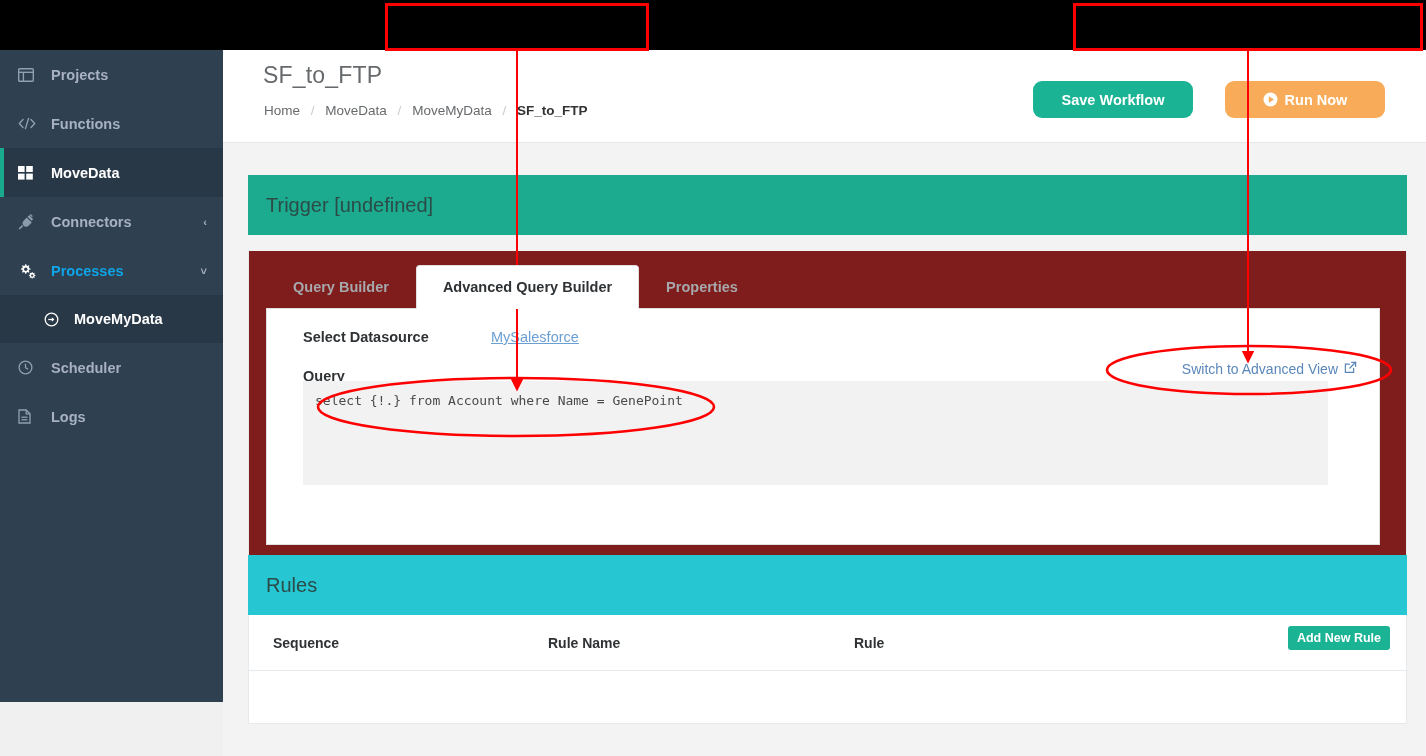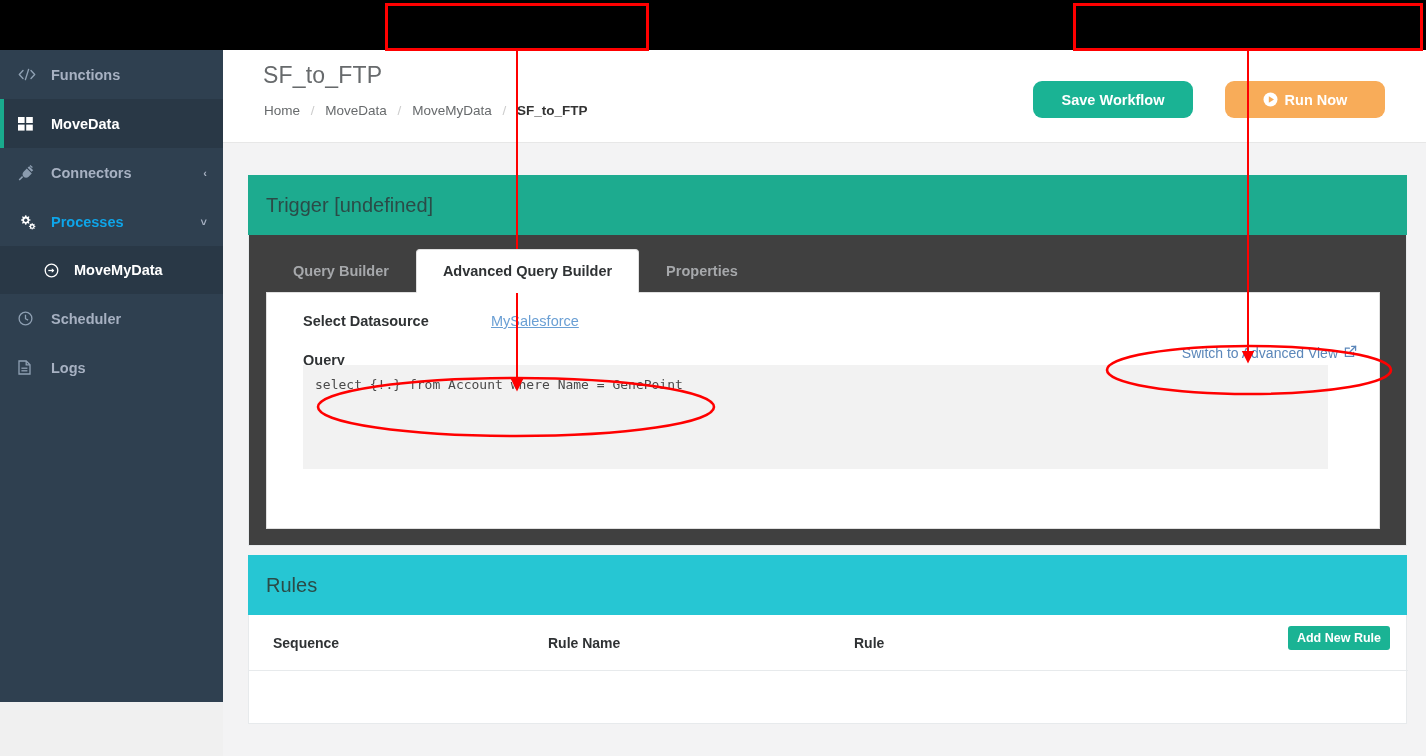--- a/index.html
+++ b/index.html
@@ -127,22 +127,22 @@
     font-size: 20px;
     color: #2b4b47;
     font-weight: normal;
   }
   .panel-head.green { background: #1dab8f; }
   .panel-head.cyan  { background: #26c6d3; }
 
   
   #trigger-panel { left: 25px; top: 32px; width: 1159px; height: 371px; border: none; background: transparent; }
   #trigger-body {
-    position: absolute; left: 0; top: 60px; width: 1159px; height: 311px;
-    background: #404040; border: 1px solid #e7eaec; border-top: none;
+    position: absolute; left: 0; top: 76px; width: 1159px; height: 311px;
+    background: #7f1d1d; border: 1px solid #e7eaec; border-top: none;
   }
   .tabs {
     position: absolute; left: 17px; top: 14px;
     display: flex; align-items: flex-end;
     height: 44px;
   }
   .tab {
     height: 44px;
     padding: 0 26px;
     display: flex; align-items: center;
@@ -242,20 +242,31 @@
 </style>
 </head>
 <body>
 
 <div id="app">
 
   <div class="top-band"></div>
 
   <nav class="sidebar">
 
+    <div class="nav-item">
+      <span class="ico">
+        <svg width="16" height="14" viewBox="0 0 16 14" fill="none" stroke="#8fa0b3" stroke-width="1.4">
+          <rect x="0.7" y="0.7" width="14.6" height="12.6" rx="1"></rect>
+          <line x1="0.7" y1="4.3" x2="15.3" y2="4.3"></line>
+          <line x1="5.4" y1="4.3" x2="5.4" y2="13.3"></line>
+        </svg>
+      </span>
+      <span>Projects</span>
+      <span class="caret"></span>
+    </div>
 
     <div class="nav-item">
       <span class="ico">
         <svg width="18" height="13" viewBox="0 0 18 13" fill="none" stroke="#8fa0b3" stroke-width="1.4" stroke-linecap="round" stroke-linejoin="round">
           <polyline points="5,2.5 1.3,6.5 5,10.5"></polyline>
           <line x1="10.6" y1="1.4" x2="7.4" y2="11.6"></line>
           <polyline points="13,2.5 16.7,6.5 13,10.5"></polyline>
         </svg>
       </span>
       <span>Functions</span>

